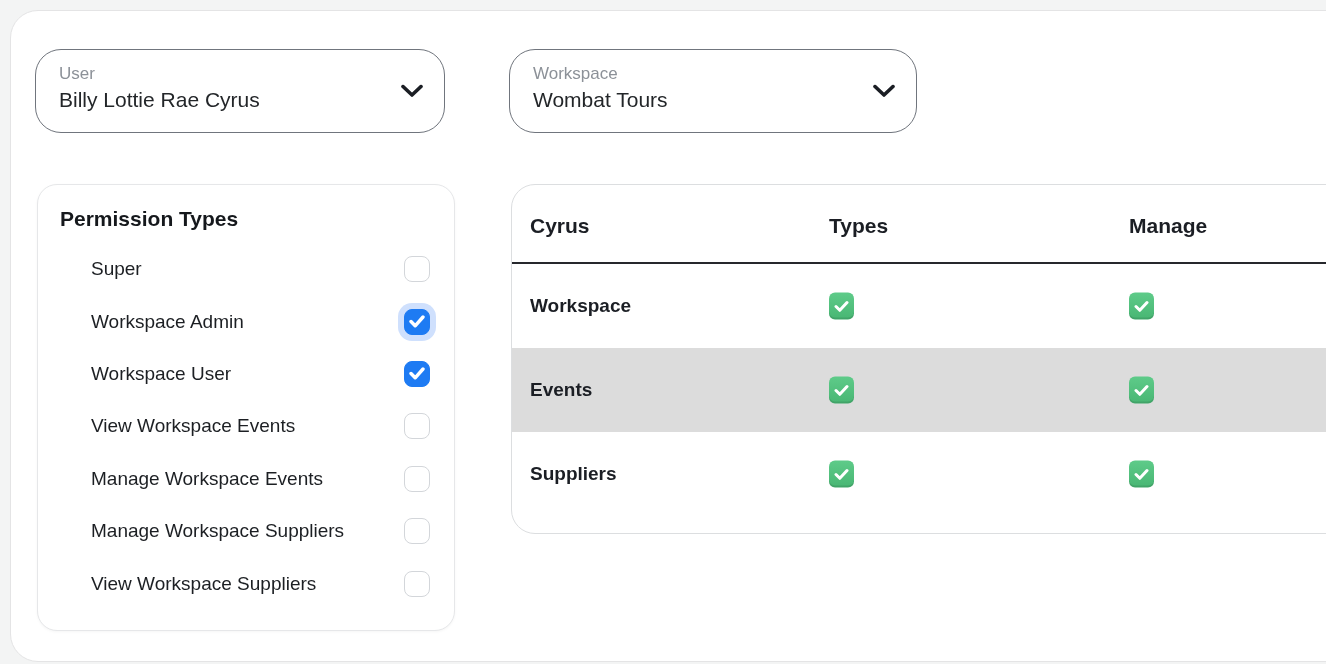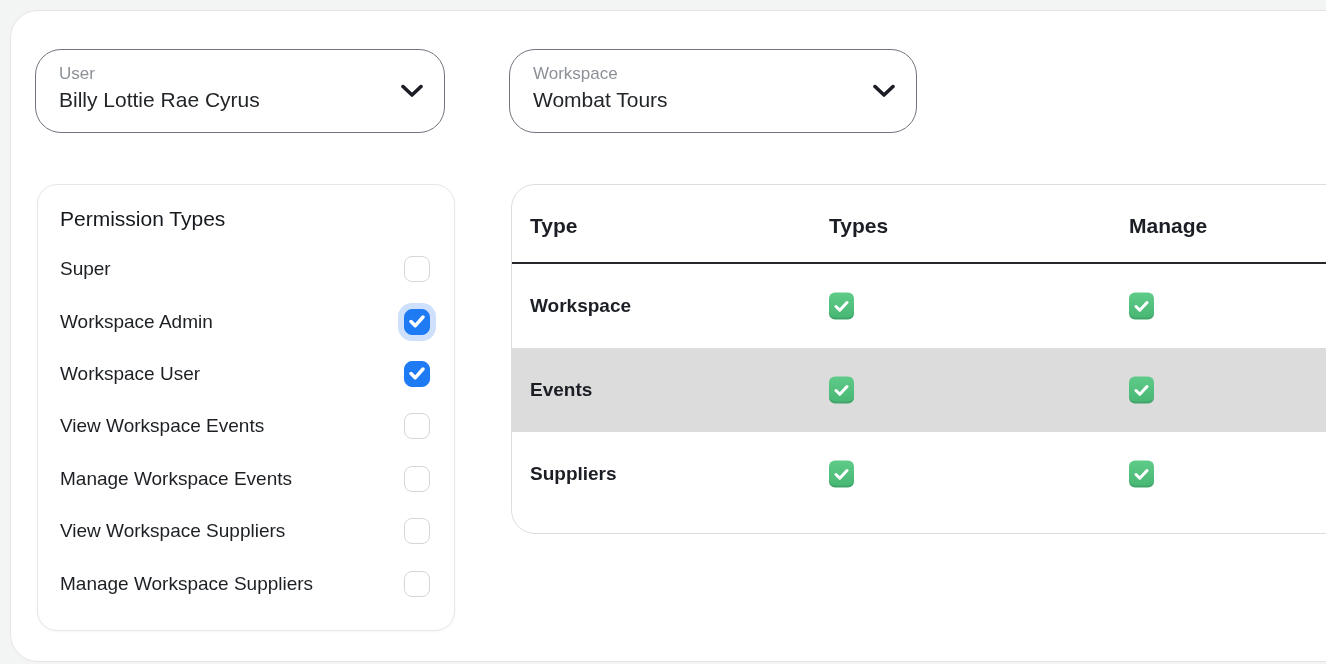--- a/index.html
+++ b/index.html
@@ -57,33 +57,34 @@
     left: 26px; top: 173px;
     width: 418px; height: 447px;
     background: #fff;
     border: 1px solid #e6e7e9;
     border-radius: 20px;
     box-shadow: 0 1px 3px rgba(0,0,0,0.04);
     padding: 22px 24px 0 22px;
   }
   .perm-title {
     font-size: 21px;
-    font-weight: normal;
+    font-weight: bold;
     color: #15181c;
     margin: 0 0 12px 0;
   }
   .perm-row {
     height: 52.4px;
     display: flex;
     align-items: center;
     justify-content: space-between;
   }
   .perm-label {
     font-size: 19px;
     color: #1c1f23;
+    margin-left: 31px;
   }
   .checkbox {
     width: 26px; height: 26px;
     flex: 0 0 26px;
     border-radius: 8px;
     border: 1.5px solid #d3d6da;
     background: #fff;
     display: flex;
     align-items: center;
     justify-content: center;
@@ -214,37 +215,37 @@
     </div>
 
     <div class="perm-row">
       <span class="perm-label">Manage Workspace Events</span>
       <span class="checkbox">
         
       </span>
     </div>
 
     <div class="perm-row">
+      <span class="perm-label">Manage Workspace Suppliers</span>
+      <span class="checkbox">
+        
+      </span>
+    </div>
+
+    <div class="perm-row">
       <span class="perm-label">View Workspace Suppliers</span>
-      <span class="checkbox">
-        
-      </span>
-    </div>
-
-    <div class="perm-row">
-      <span class="perm-label">Manage Workspace Suppliers</span>
       <span class="checkbox">
         
       </span>
     </div>
   </div>
 
   <div class="table-card">
     <div class="thead">
-      <span class="th th-type">Type</span>
+      <span class="th th-type">Cyrus</span>
       <span class="th th-view">Types</span>
       <span class="th th-manage">Manage</span>
     </div>
 
     <div class="trow">
       <span class="cell-type">Workspace</span>
       <span class="cell-check cell-view">
         <span class="green-check on">
           <svg width="15" height="12" viewBox="0 0 15 12">
               <polyline points="2,6 5.8,9.8 13,2" fill="none" stroke="#fff" stroke-width="3" stroke-linecap="round" stroke-linejoin="round"></polyline>

